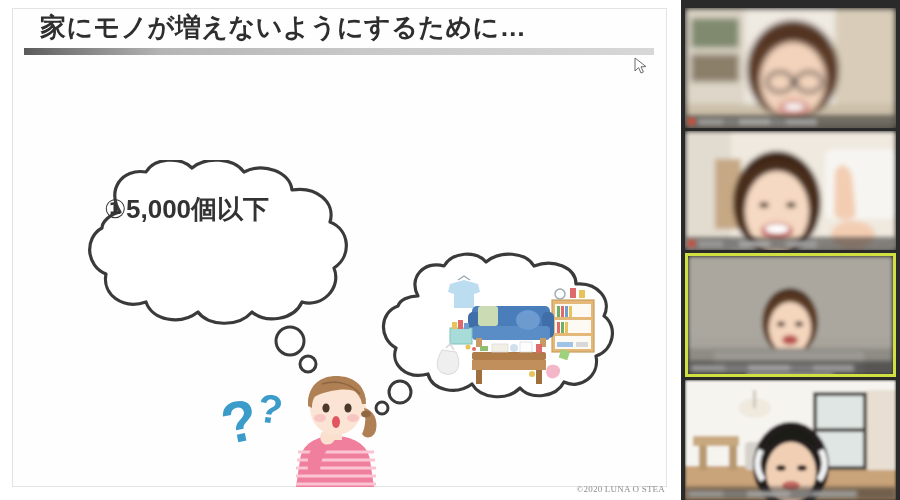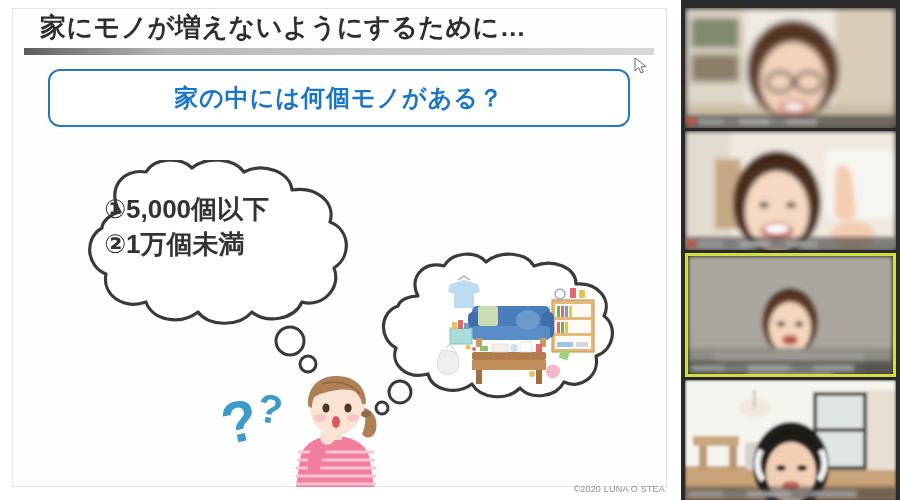--- a/index.html
+++ b/index.html
@@ -55,21 +55,21 @@
 
   
   .cloud-room { position: absolute; left: 372px; top: 250px; width: 248px; height: 150px; }
 
   
   .person { position: absolute; left: 278px; top: 374px; width: 112px; height: 113px; }
   .qmarks { position: absolute; left: 222px; top: 383px; width: 78px; height: 76px; }
 
   .copyright {
     position: absolute; right: 16px; bottom: 6px;
-    font-size: 9px; color: #8d8d8d; letter-spacing: 0.2px; white-space: nowrap;
+    font-size: 9px; color: #8d8d8d; letter-spacing: 0.2px; white-space: nowrap; font-family: Liberation Serif, serif;
   }
 
   
   #cursor { position: absolute; left: 634px; top: 57px; width: 14px; height: 18px; pointer-events: none; }
 
   
   #video-panel {
     position: absolute; left: 681px; top: 0; width: 219px; height: 500px;
     background: #2a2a2a;
   }
@@ -98,44 +98,40 @@
 <body>
 
 <div id="app">
 
   <div id="slide">
     <div id="slide-frame"></div>
 
     <div class="slide-title">家にモノが増えないようにするために…</div>
     <div class="title-rule"></div>
 
-    <div class="subtitle-box">
-      <div class="subtitle-text">家の中には何個モノがある？</div>
-    </div>
 
     <div class="cloud-answers">
       <svg width="330" height="175" viewBox="0 0 330 175">
         <path d="M62,52
                  C48,30 64,8 88,12
                  C96,-2 122,-4 134,8
                  C148,-4 176,-2 186,12
                  C206,2 232,12 234,30
                  C258,26 278,42 272,62
                  C292,70 294,96 276,108
                  C284,128 264,148 244,142
                  C236,160 208,164 194,152
                  C180,168 150,166 140,152
                  C122,166 94,160 88,142
                  C64,150 44,134 48,114
                  C28,106 26,78 44,68
                  C44,62 52,54 62,52 Z" fill="#ffffff" stroke="#3a3a3a" stroke-width="3.2" stroke-linejoin="round"></path>
       </svg>
       <div class="answers-text">
         <div>①5,000個以下</div>
-        <div>②1万個未満</div>
       </div>
     </div>
 
     <svg style="position:absolute;left:268px;top:325px;width:60px;height:60px">
       <circle cx="22" cy="16" r="14" fill="#fff" stroke="#3a3a3a" stroke-width="3"></circle>
       <circle cx="40" cy="39" r="8" fill="#fff" stroke="#3a3a3a" stroke-width="3"></circle>
     </svg>
 
     <div class="cloud-room">
       <svg width="248" height="150" viewBox="0 0 248 150">

